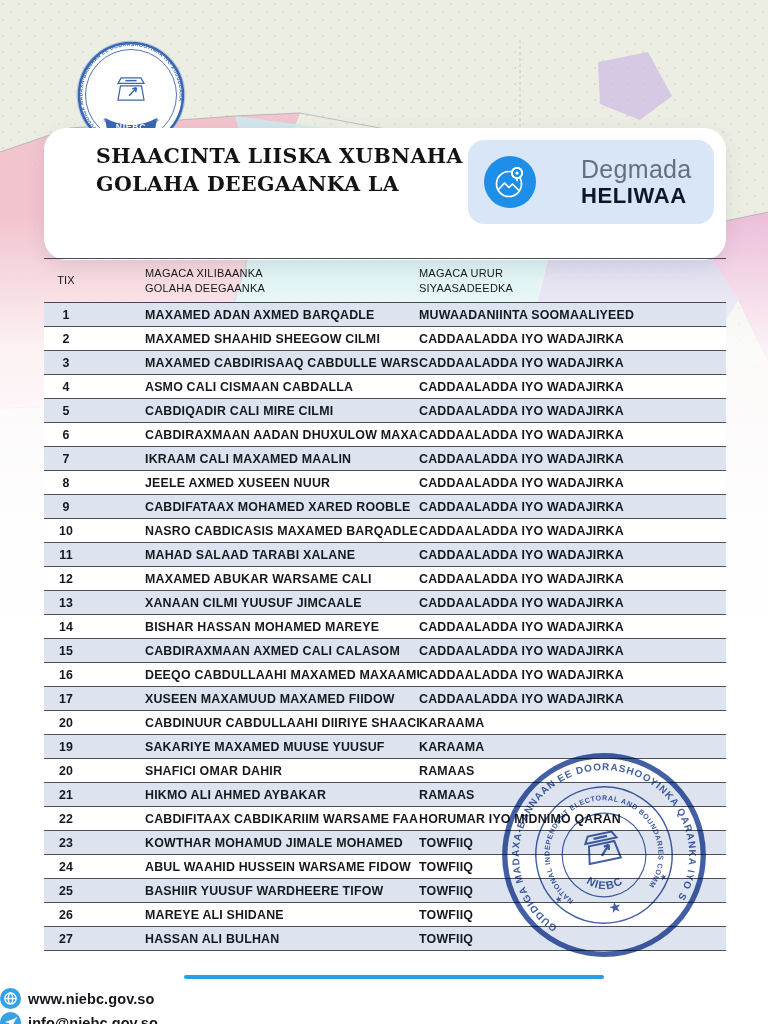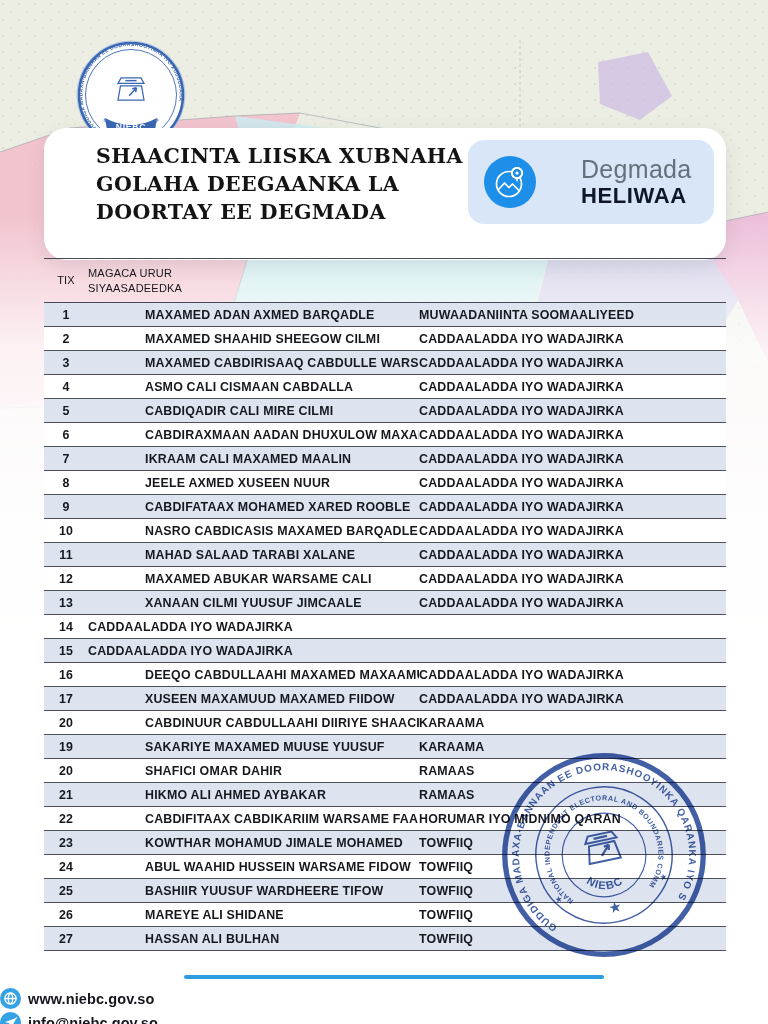--- a/index.html
+++ b/index.html
@@ -100,21 +100,20 @@
       <path d="M -3 11 L 9 -2 M 9 -2 l -7 1.5 M 9 -2 l -1.5 7" stroke-width="2.4"></path>
     </g>
     <path d="M -26 23 q 26 14 52 0 l -2 12 q -24 12 -48 0 z" fill="#3a67b2"></path>
     <text x="0" y="34.5" text-anchor="middle" font-size="8.6" font-weight="bold" fill="#ffffff" letter-spacing=".8">NIEBC</text>
   </svg>
 
   <div class="card">
     <div class="title">
       <div>SHAACINTA LIISKA XUBNAHA</div>
       <div>GOLAHA DEEGAANKA LA</div>
-      <div>DOORTAY EE DEGMADA</div>
     </div>
     <div class="badge">
       <svg class="badge-circle" viewBox="-26 -26 52 52">
         <circle cx="0" cy="0" r="26" fill="#1d8fe8"></circle>
         <g stroke="#ffffff" stroke-width="1.7" fill="none" stroke-linecap="round" stroke-linejoin="round">
           <circle cx="-1" cy="2" r="12.5"></circle>
           <path d="M -11 7 l 5.5 -6 l 4.5 4.5 l 3.5 -3.5 l 6 6"></path>
           <circle cx="7" cy="-9" r="5.2" fill="#1d8fe8"></circle>
           <circle cx="7" cy="-9" r="5.2"></circle>
           <circle cx="7" cy="-9" r="1.6" fill="#ffffff" stroke="none"></circle>
@@ -126,20 +125,24 @@
         <div class="badge-district">HELIWAA</div>
       </div>
     </div>
   </div>
 
   <div class="table">
     <div class="thead">
       <div class="th-lines th-tix">
         <div>TIX</div>
       </div>
+      <div class="th-lines th-name">
+        <div>MAGACA XILIBAANKA</div>
+        <div>GOLAHA DEEGAANKA</div>
+      </div>
       <div class="th-lines">
         <div>MAGACA URUR</div>
         <div>SIYAASADEEDKA</div>
       </div>
     </div>
     <div id="table-body">
         <div class="trow alt">
           <div class="cell-tix">1</div>
           <div class="cell-name">MAXAMED ADAN AXMED BARQADLE</div>
           <div class="cell-party">MUWAADANIINTA SOOMAALIYEED</div>
@@ -199,24 +202,26 @@
           <div class="cell-name">MAXAMED ABUKAR WARSAME CALI</div>
           <div class="cell-party">CADDAALADDA IYO WADAJIRKA</div>
         </div>
         <div class="trow alt">
           <div class="cell-tix">13</div>
           <div class="cell-name">XANAAN CILMI YUUSUF JIMCAALE</div>
           <div class="cell-party">CADDAALADDA IYO WADAJIRKA</div>
         </div>
         <div class="trow">
           <div class="cell-tix">14</div>
+          <div class="cell-name">BISHAR HASSAN MOHAMED MAREYE</div>
           <div class="cell-party">CADDAALADDA IYO WADAJIRKA</div>
         </div>
         <div class="trow alt">
           <div class="cell-tix">15</div>
+          <div class="cell-name">CABDIRAXMAAN AXMED CALI CALASOM</div>
           <div class="cell-party">CADDAALADDA IYO WADAJIRKA</div>
         </div>
         <div class="trow">
           <div class="cell-tix">16</div>
           <div class="cell-name">DEEQO CABDULLAAHI MAXAMED MAXAAMUUD</div>
           <div class="cell-party">CADDAALADDA IYO WADAJIRKA</div>
         </div>
         <div class="trow alt">
           <div class="cell-tix">17</div>
           <div class="cell-name">XUSEEN MAXAMUUD MAXAMED FIIDOW</div>

